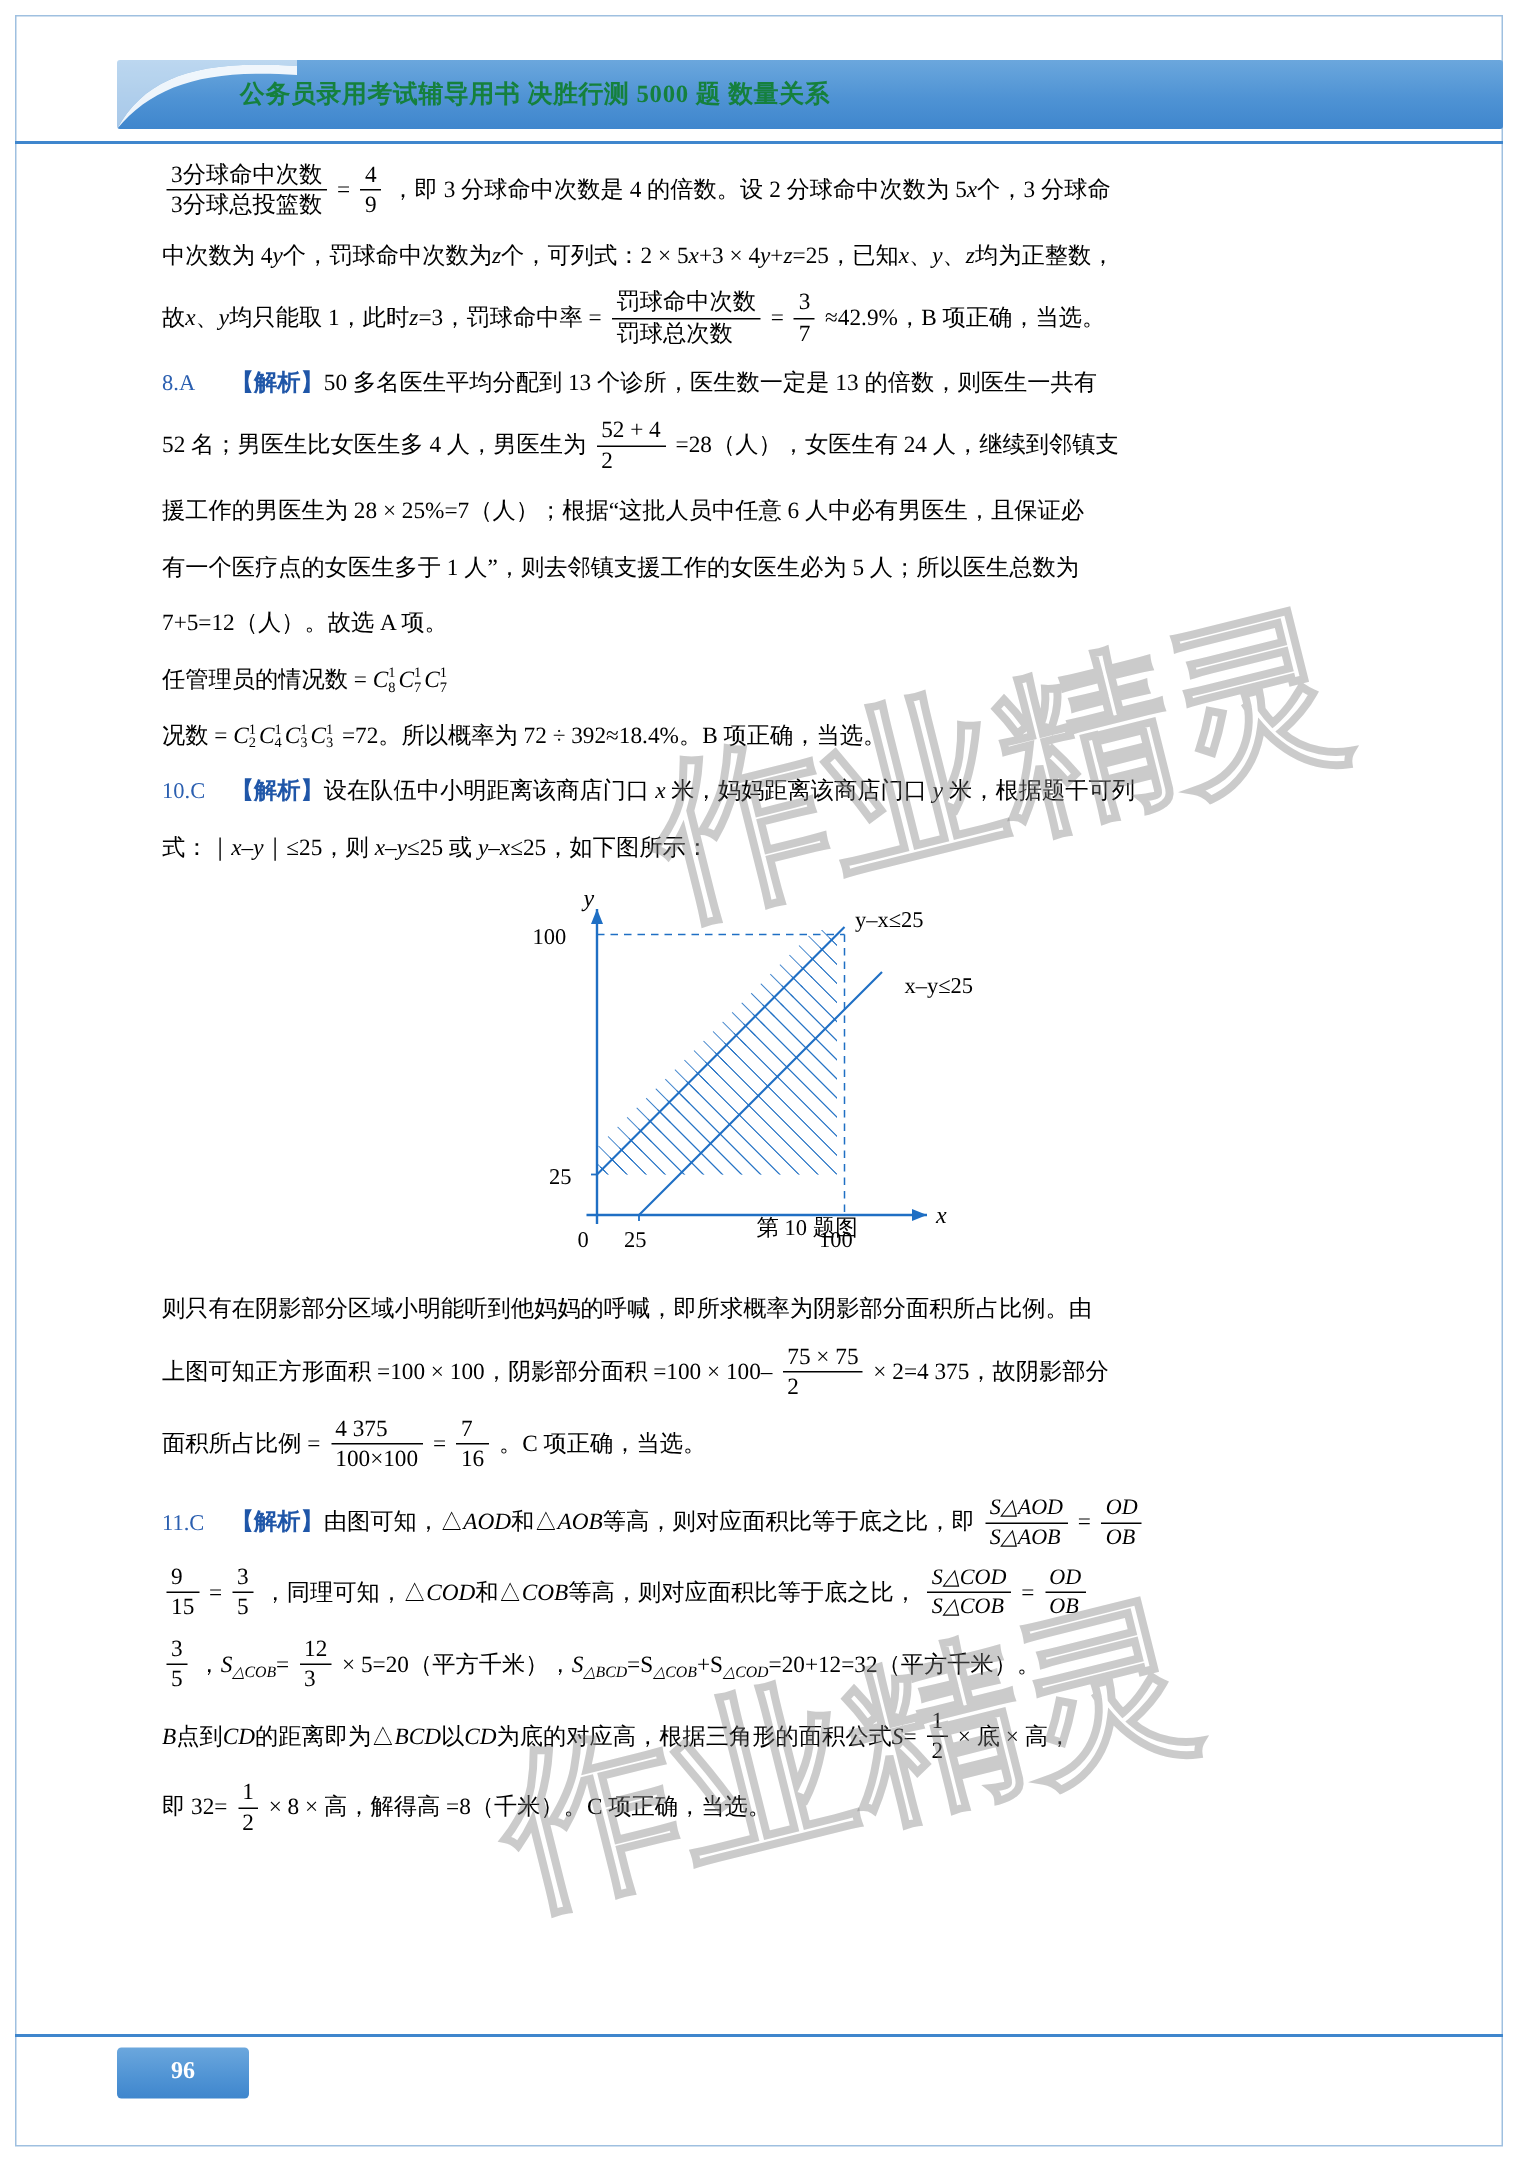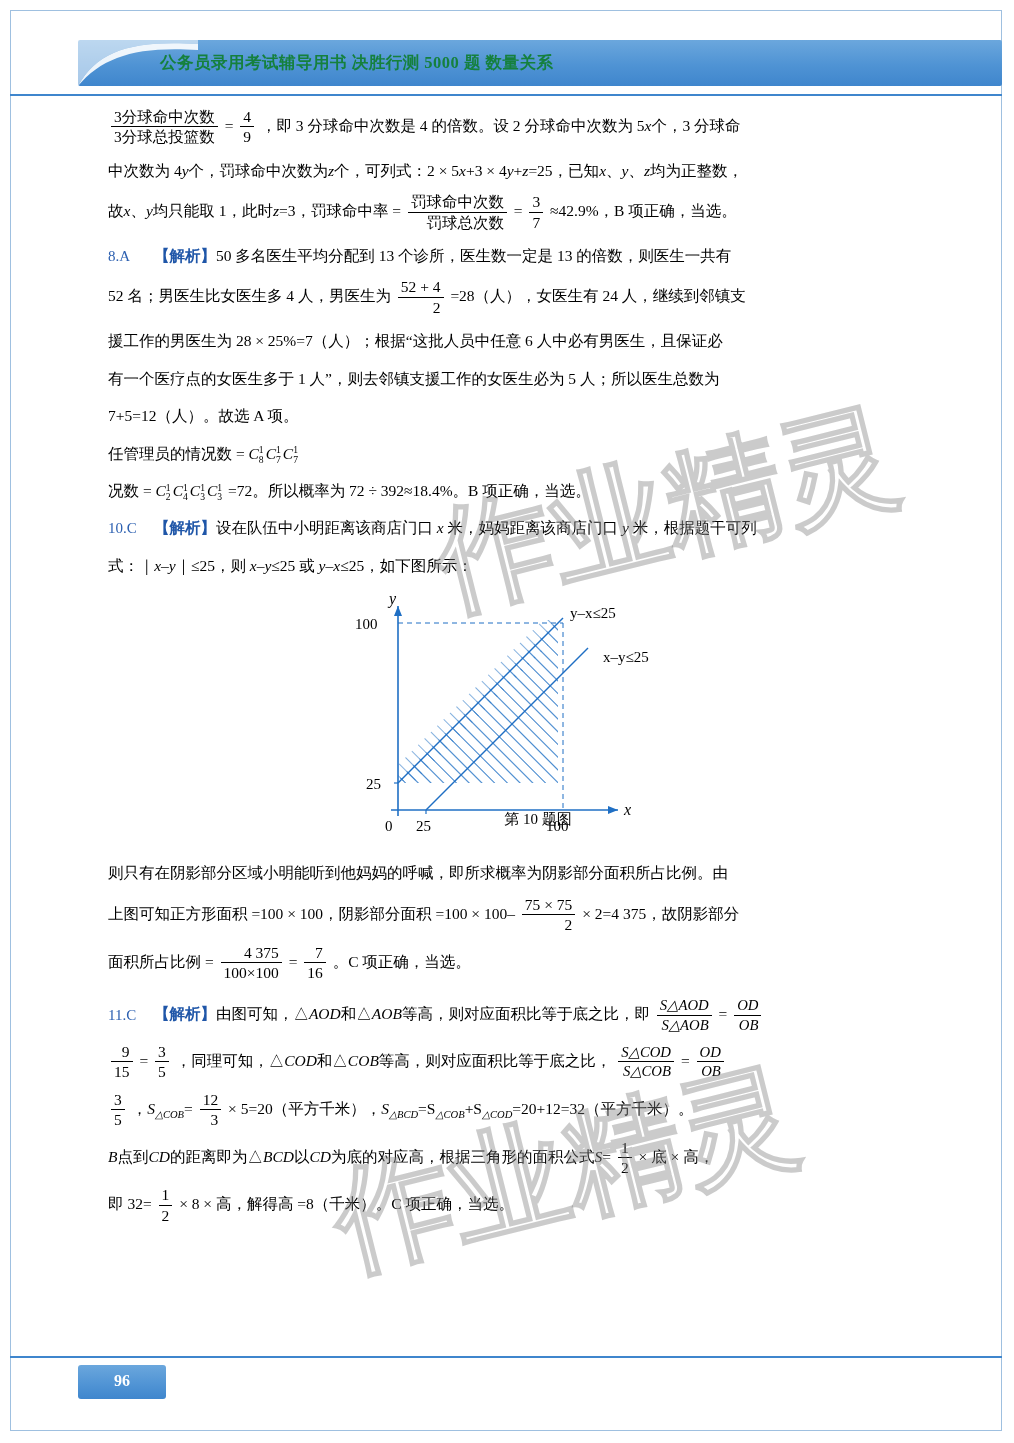--- a/index.html
+++ b/index.html
@@ -54,21 +54,21 @@
     color:#2b5fb0; font-size:15px; font-weight:normal;
     display:inline-block; width:42px;
   }
   .jx { color:#1f56a8; font-weight:bold; }
   .it { font-style:italic; }
   .sub { font-size:0.68em; vertical-align:-0.35em; }
 
   
   .frac {
     display:inline-block; vertical-align:middle;
-    text-align:right; margin:0 3px; line-height:1.25;
+    text-align:left; margin:0 3px; line-height:1.25;
     position:relative; top:-1px;font-family:Liberation Serif, serif;
   }
   .frac .num { display:block; padding:0 3px; }
   .frac .den { display:block; border-top:1.3px solid #000; padding:0 3px; }
   .frac.small { font-size:0.95em; }
 
   
   .comb { display:inline-block; position:relative; padding-right:2px; }
   .comb .c { font-style:italic; }
   .comb .ss { display:inline-block; font-size:0.62em; line-height:1; vertical-align:middle; text-align:left; }

